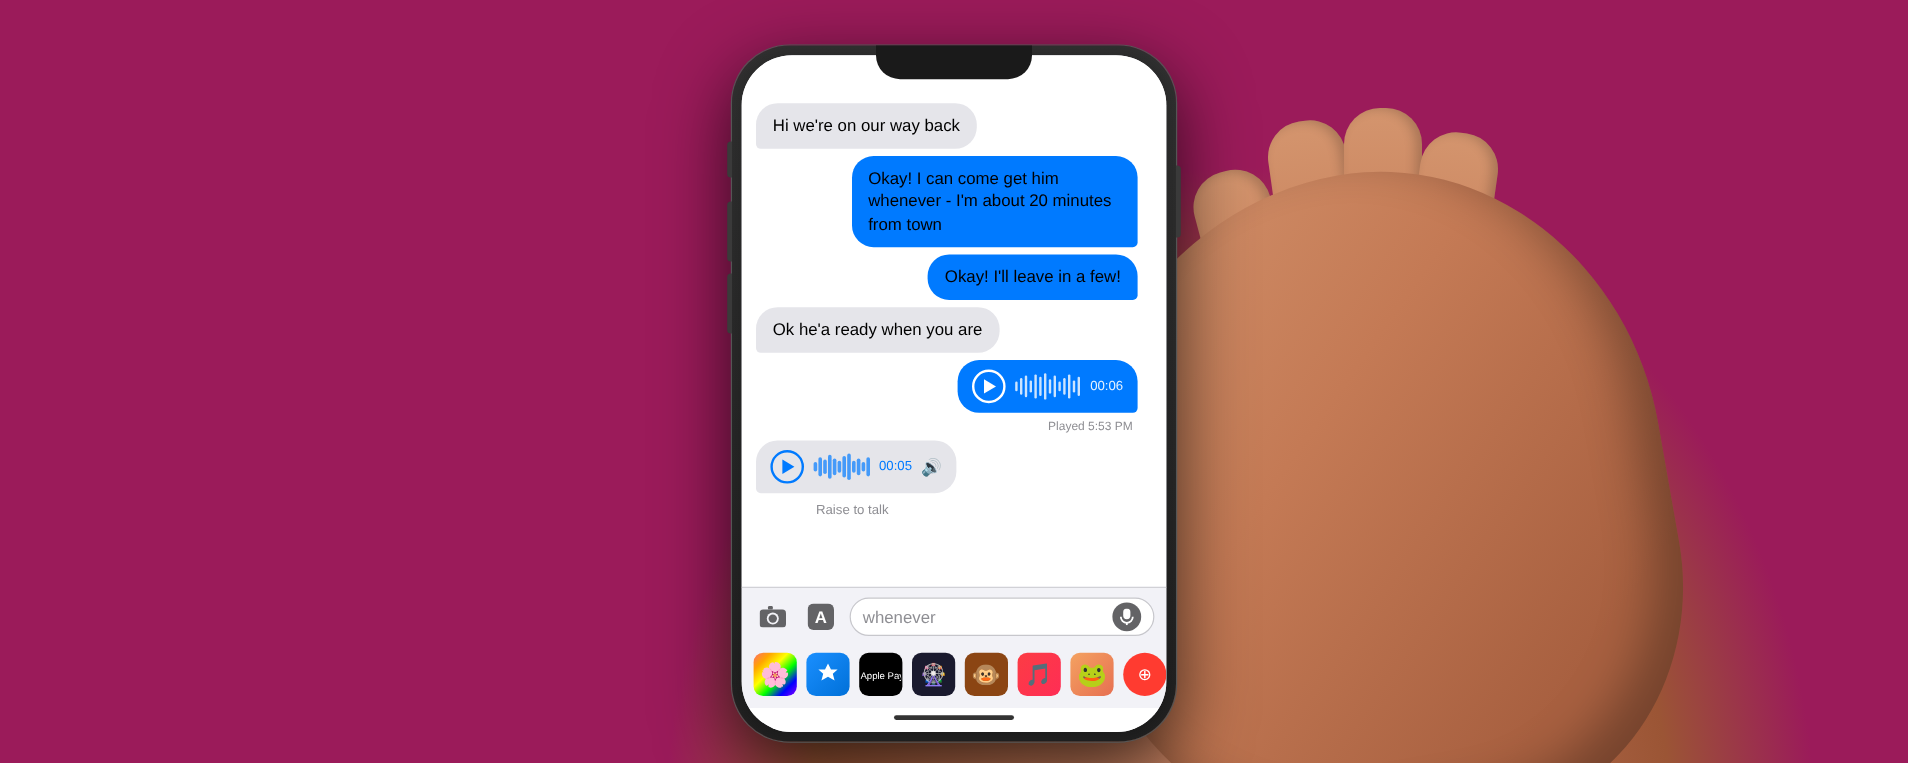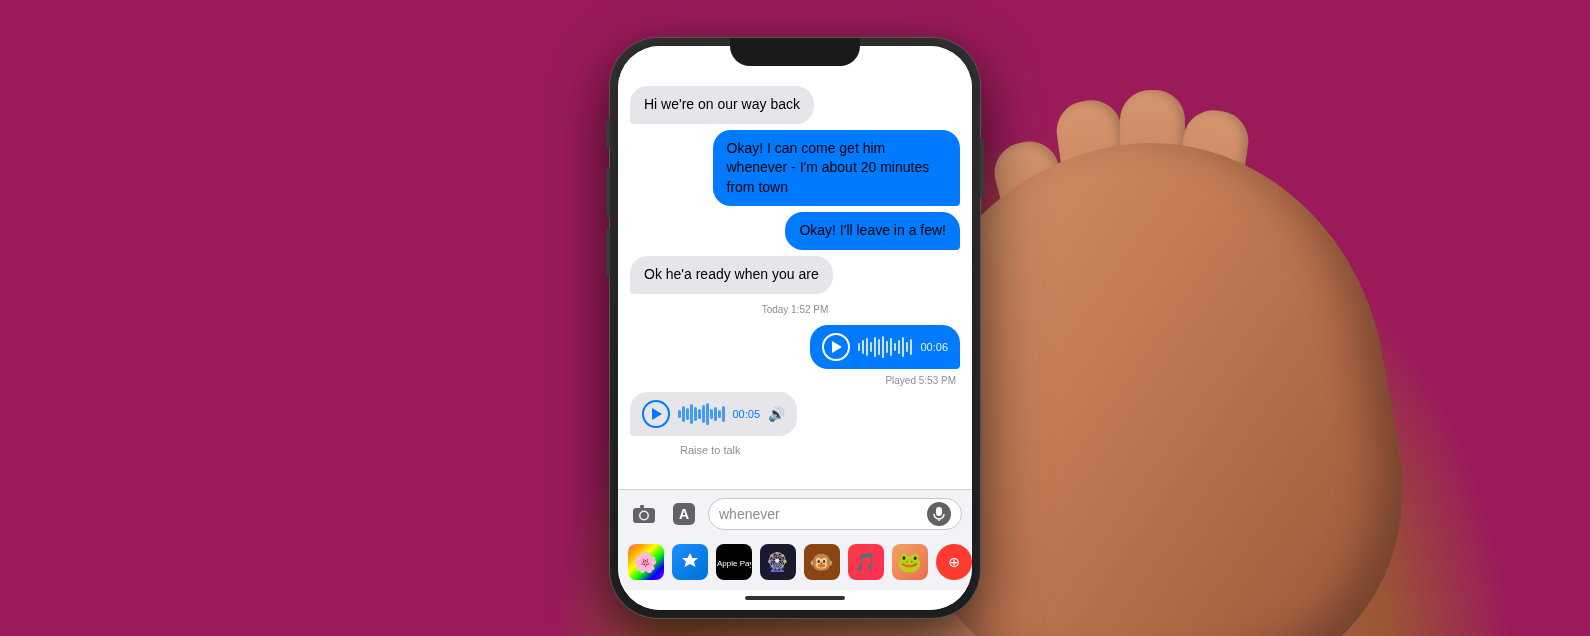--- a/index.html
+++ b/index.html
@@ -102,21 +102,21 @@
       width: 130px;
       height: 28px;
       background: #1a1a1a;
       border-radius: 0 0 20px 20px;
       z-index: 100;
     }
 
     
     .messages-area {
       flex: 1;
-      padding: 40px 12px 8px 12px;
+      padding: 40px 24px 8px 12px;
       overflow: hidden;
       display: flex;
       flex-direction: column;
       gap: 6px;
       background: #ffffff;
     }
 
     .bubble-row {
       display: flex;
       width: 100%;
@@ -465,23 +465,20 @@
             <span>Okay! I'll leave in a few!</span>
           </div>
         </div>
 
         <div class="bubble-row received">
           <div class="bubble received-bubble">
             <span>Ok he'a ready when you are</span>
           </div>
         </div>
 
-        <div class="timestamp-row">
-          <span class="timestamp-text">Today 1:52 PM</span>
-        </div>
 
         <div class="bubble-row sent">
           <div class="audio-bubble-sent">
             <div class="play-btn">
               <div class="play-triangle-white"></div>
             </div>
             <div class="waveform-sent">
 
               <div class="waveform-bar-sent" style="height:8px"></div>
               <div class="waveform-bar-sent" style="height:14px"></div>

